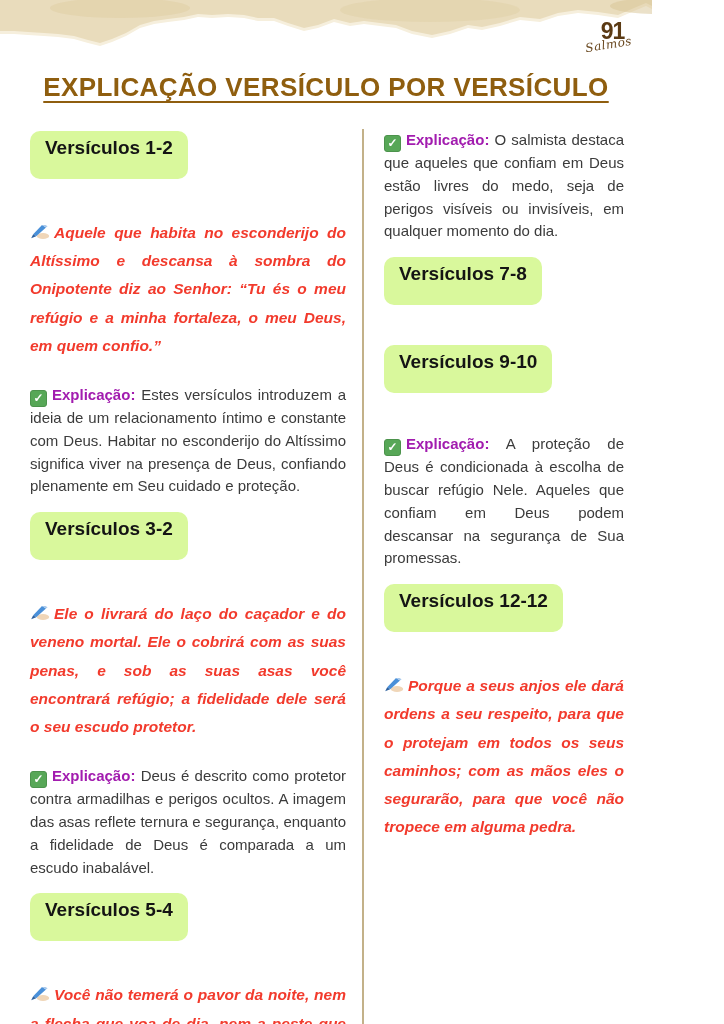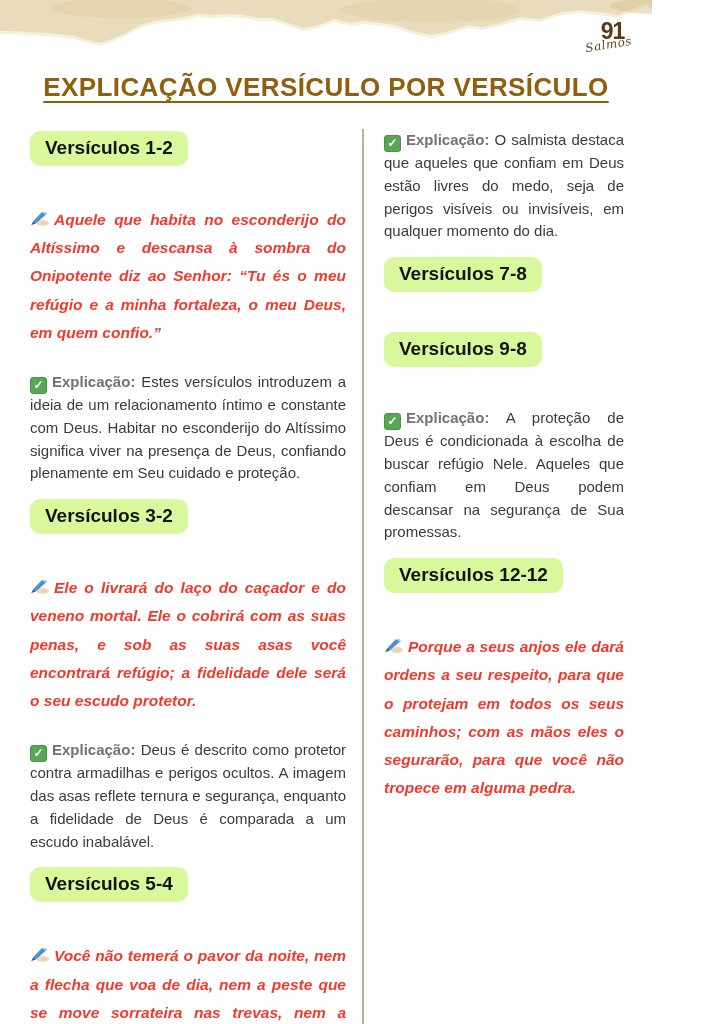--- a/index.html
+++ b/index.html
@@ -63,21 +63,21 @@
     flex:1;
     padding-left:20px;
   }
 
   .block { margin:0 0 20px; }
 
   .heading-pill {
     display:inline-block;
     background:#d9f89c;
     border-radius:10px;
-    padding:6px 15px 7px;
+    padding:6px 15px 20px;
     font-size:19px; font-weight:bold; color:#141414;
     margin:8px 0 20px;
   }
   .col .heading-pill:first-child { margin-top:0; }
   .explanation + .heading-pill-wrap { margin-top:14px; }
   .heading-pill-wrap { margin:10px 0 20px; }
   .col .heading-pill-wrap:first-child { margin-top:2px; }
 
   .quote {
     color:#f23a2c;
@@ -91,21 +91,21 @@
   .pen-icon { display:inline-block; width:20px; height:14px; margin-right:4px; vertical-align:-1px; }
   .pen-icon svg { display:block; }
 
   .explanation {
     color:#3b3b3b;
     font-size:15px;
     line-height:1.52;
     text-align:justify;
     margin:0 0 14px;
   }
-  .exp-label { color:#737373; font-weight:bold; }
+  .exp-label { color:#a21caf; font-weight:bold; }
   .check-icon {
     display:inline-block;
     width:15px; height:15px;
     background:#57a757;
     border:1px solid #4c934c;
     border-radius:3px;
     color:#ffffff;
     font-size:12px; font-weight:bold;
     line-height:15px; text-align:center;
     margin-right:5px;
@@ -182,21 +182,21 @@
   </p>
       </div>
     <div class="col col-right">
         <p class="explanation block">
     <span class="check-icon">✓</span><b class="exp-label">Explicação:</b> <span class="exp-text">O salmista destaca que aqueles que confiam em Deus estão livres do medo, seja de perigos visíveis ou invisíveis, em qualquer momento do dia.</span>
   </p>
         <div class="heading-pill-wrap block">
     <span class="heading-pill">Versículos 7-8</span>
   </div>
         <div class="heading-pill-wrap block">
-    <span class="heading-pill">Versículos 9-8</span>
+    <span class="heading-pill">Versículos 9-10</span>
   </div>
         <p class="explanation block">
     <span class="check-icon">✓</span><b class="exp-label">Explicação:</b> <span class="exp-text">A proteção de Deus é condicionada à escolha de buscar refúgio Nele. Aqueles que confiam em Deus podem descansar na segurança de Sua promessas.</span>
   </p>
         <div class="heading-pill-wrap block">
     <span class="heading-pill">Versículos 12-12</span>
   </div>
         <p class="quote block">
     <span class="pen-icon">
       <svg width="20" height="14" viewBox="0 0 20 14" aria-hidden="true">

